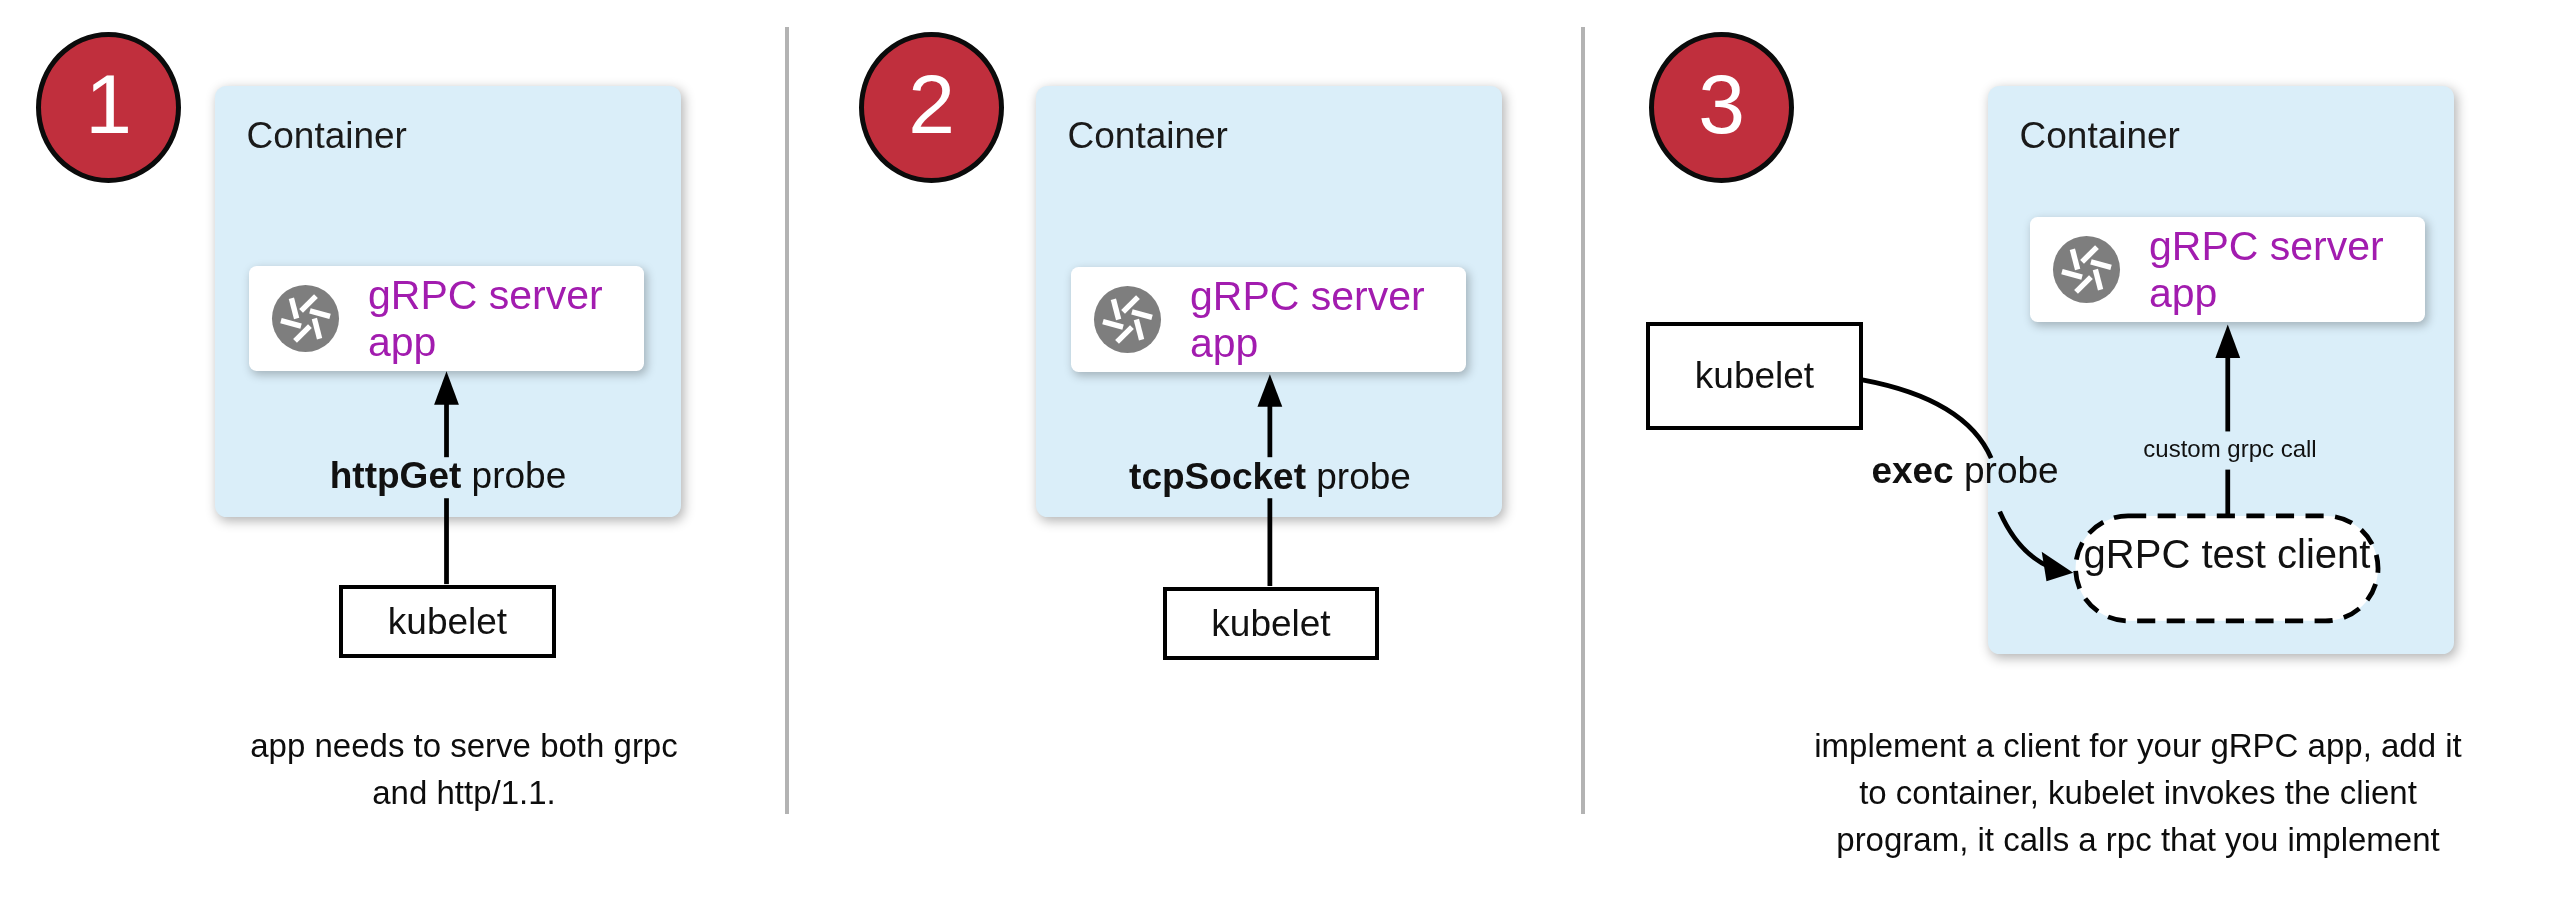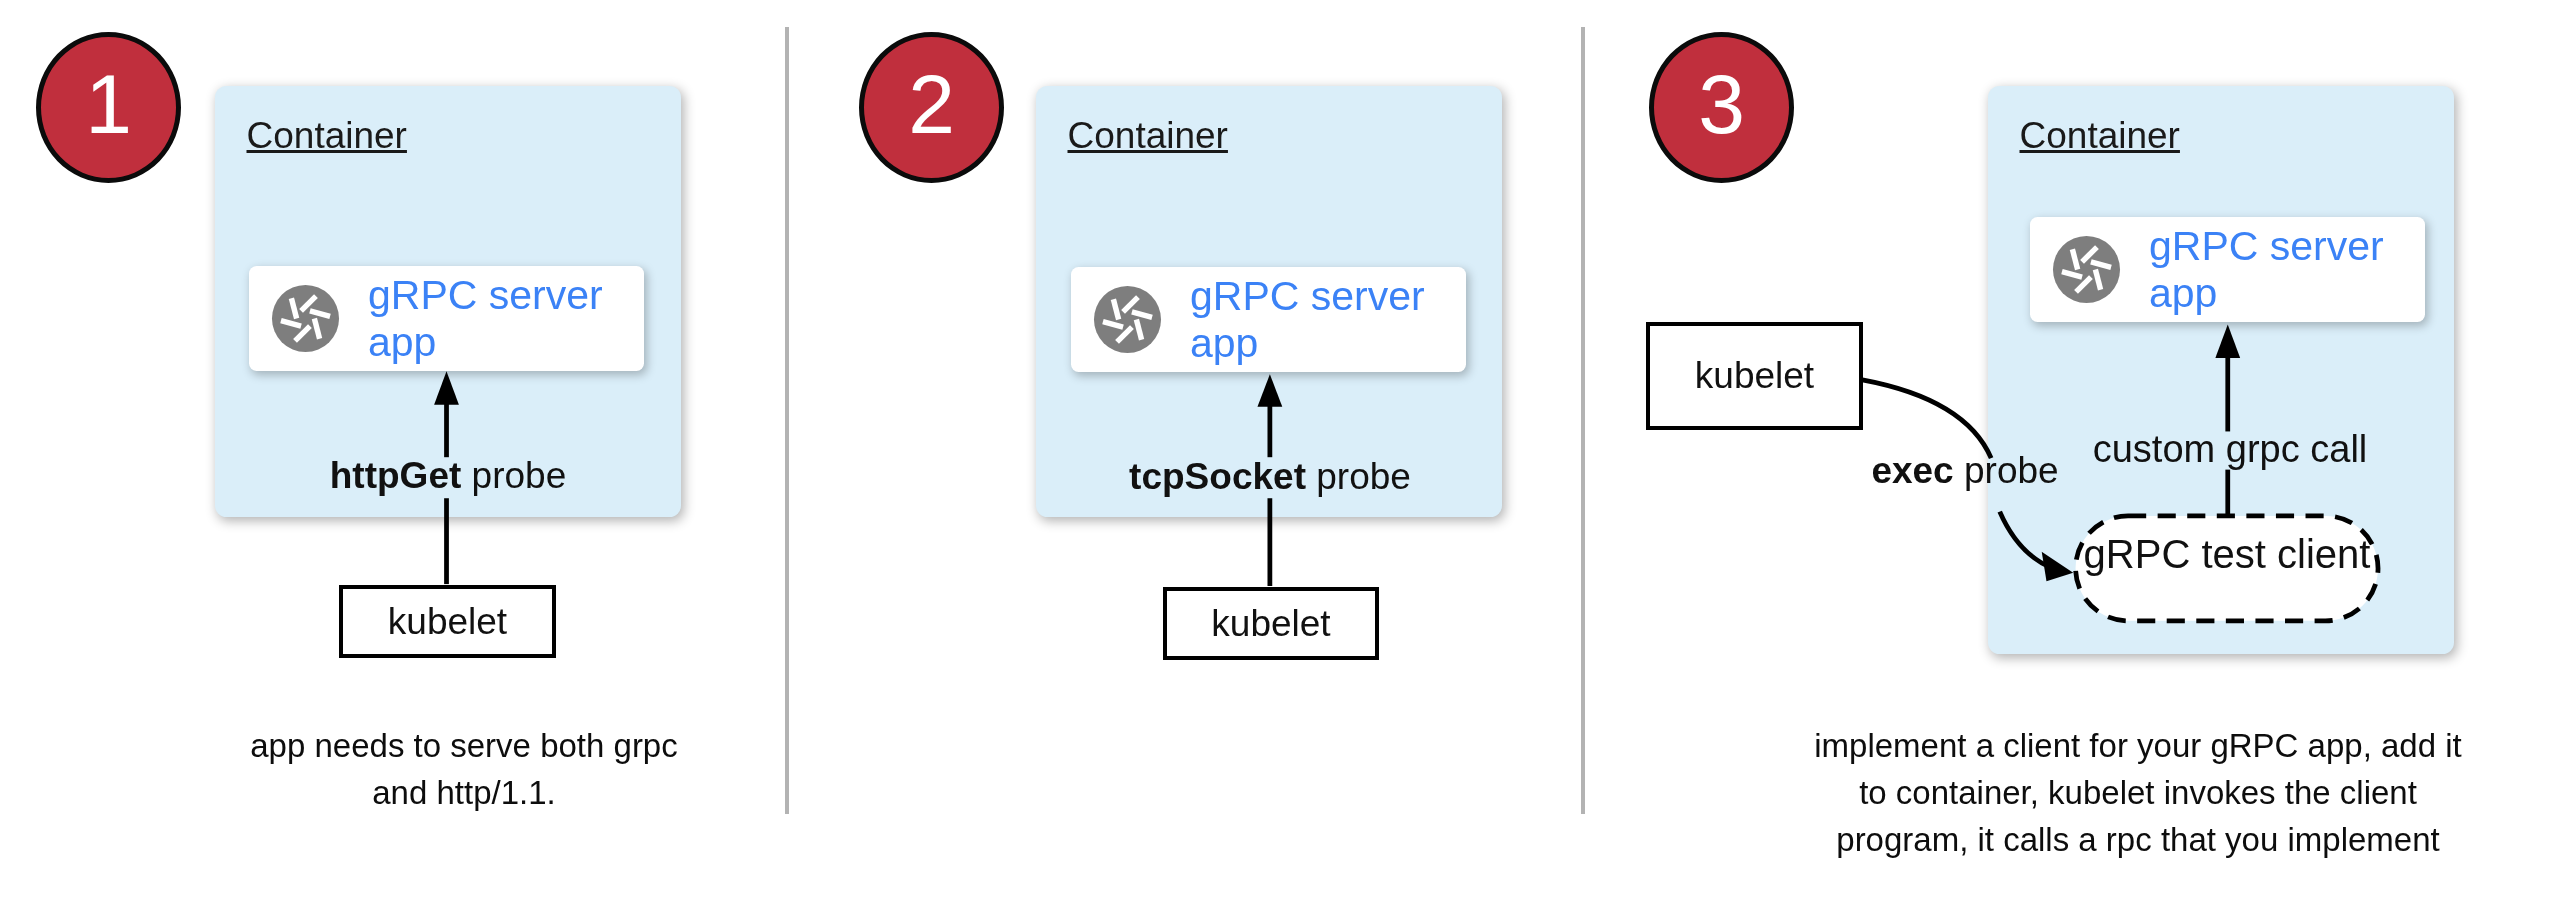--- a/index.html
+++ b/index.html
@@ -10,37 +10,37 @@
   .badge{
     position:absolute;width:145px;height:151px;border-radius:50%;
     background:var(--badge-fill);border:5.7px solid #0b0b0b;box-sizing:border-box;
     display:flex;align-items:center;justify-content:center;
   }
   .badge span{color:#fff;font-size:84px;line-height:1;transform:translateY(-2.9px);}
   .container-box{
     position:absolute;background:var(--container-fill);border-radius:11.4px;
     box-shadow:2.9px 3.8px 11.4px rgba(0,0,0,.30);
   }
-  .container-label{position:absolute;left:31.5px;top:29px;font-size:37px;color:#1a1a1a;text-decoration:underline;}
+  .container-label{position:absolute;left:31.5px;top:29px;font-size:37px;color:#1a1a1a;}
   .app-box{
     position:absolute;background:#fff;border-radius:7.6px;
     box-shadow:2.9px 3.8px 9.5px rgba(0,0,0,.25);
     display:flex;align-items:center;padding-left:21px;box-sizing:border-box;
   }
-  .app-box .app-label{font-size:41px;margin-left:27px;color:#3b82f6;}
+  .app-box .app-label{font-size:41px;margin-left:27px;color:#a21caf;}
   .kubelet-box{
     position:absolute;background:#fff;border:4.8px solid #000;box-sizing:border-box;
     display:flex;align-items:center;justify-content:center;font-size:37px;
   }
   .probe-label{
     position:absolute;transform:translate(-50%,-50%);font-size:37px;white-space:nowrap;
   }
   .probe-label .bold{font-weight:700;}
   .call-label{
-    position:absolute;transform:translate(-50%,-50%);font-size:38px;white-space:nowrap;
+    position:absolute;transform:translate(-50%,-50%);font-size:24px;white-space:nowrap;
   }
   .oval-label{
     position:absolute;transform:translate(-50%,-50%);font-size:40px;white-space:nowrap;
   }
   .caption{
     position:absolute;width:687px;transform:translateX(-50%);
     font-size:33px;line-height:47px;text-align:center;white-space:pre-line;color:#0d0d0d;
   }
   .divider{position:absolute;width:3.8px;background:var(--divider-gray);}
   svg.overlay{position:absolute;left:0;top:0;width:2576px;height:923px;pointer-events:none;}

